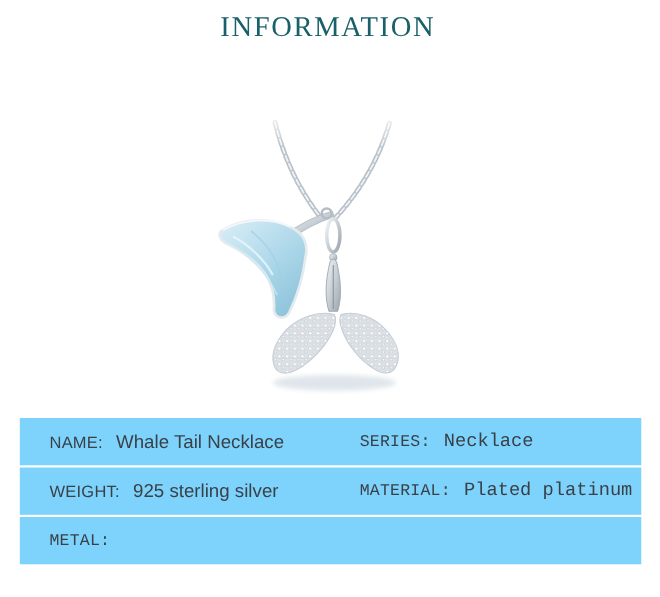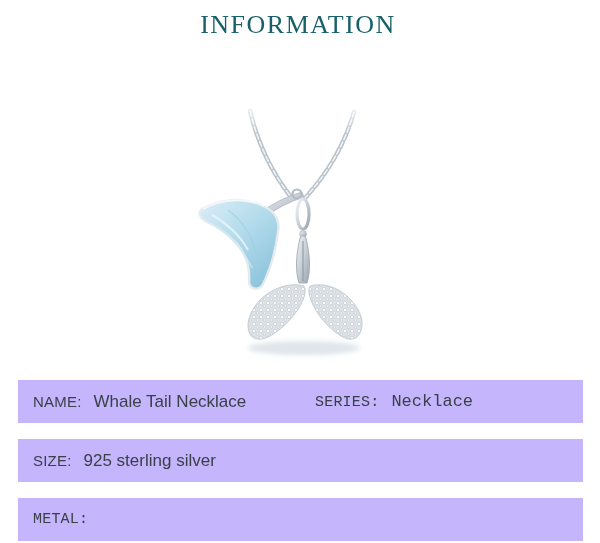--- a/index.html
+++ b/index.html
@@ -15,23 +15,23 @@
     font-size: 26px;
     letter-spacing: 1.5px;
     color: #19606a;
   }
 
   .photo { position: absolute; top: 50px; left: 0; width: 600px; height: 330px; }
 
   .info-table { position: absolute; left: 18px; top: 380px; width: 565px; }
   .info-row {
     display: flex; align-items: center;
-    height: 43px; margin-bottom: 16px;
-    background: #c4b5fd;
-    padding-left: 15px;
+    height: 43px; margin-bottom: 2px;
+    background: #7dd3fc;
+    padding-left: 27px;
   }
   .info-cell { display: flex; align-items: baseline; }
   .info-cell.c1 { flex: 0 0 282px; }
   .info-cell.c2 { flex: 1; font-family: Liberation Mono, monospace; }
   .cell-label {
     font-size: 15px; color: #3a4047; letter-spacing: 0.2px;
     margin-right: 12px; white-space: nowrap;
   }
   .cell-value { font-size: 17px; color: #3a4047; white-space: nowrap; }
 </style>
@@ -129,24 +129,26 @@
         <span class="cell-value">Whale Tail Necklace</span>
       </div>
       <div class="info-cell c2">
         <span class="cell-label">SERIES:</span>
         <span class="cell-value">Necklace</span>
       </div>
     </div>
 
     <div class="info-row">
       <div class="info-cell c1">
-        <span class="cell-label">SIZE:</span>
+        <span class="cell-label">WEIGHT:</span>
         <span class="cell-value">925 sterling silver</span>
       </div>
       <div class="info-cell c2">
+        <span class="cell-label">MATERIAL:</span>
+        <span class="cell-value">Plated platinum</span>
       </div>
     </div>
 
     <div class="info-row">
       <div class="info-cell c2">
         <span class="cell-label">METAL:</span>
       </div>
     </div>
 
   </div>

